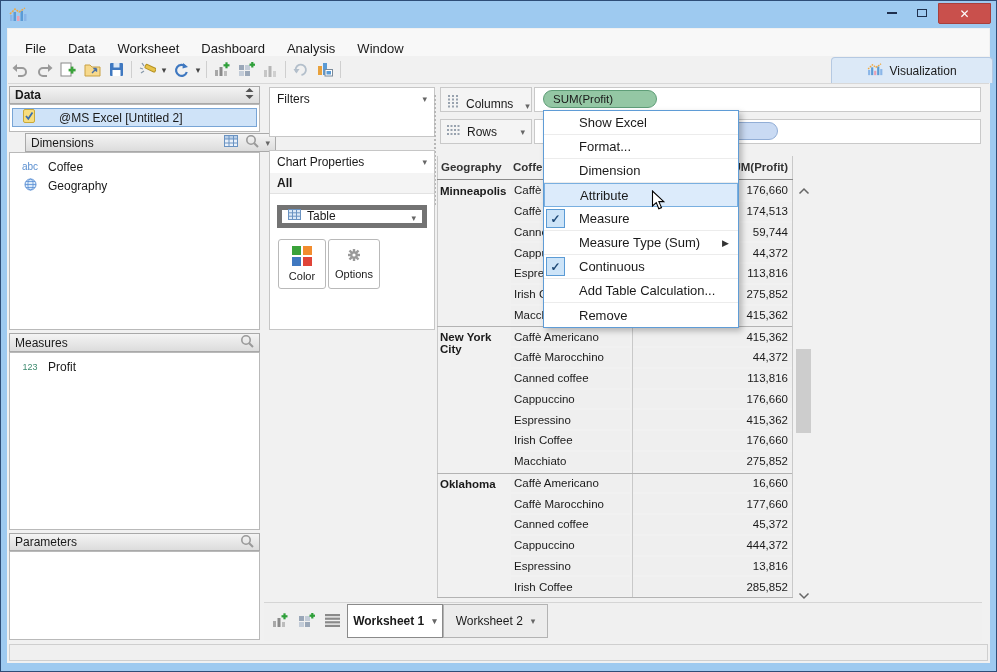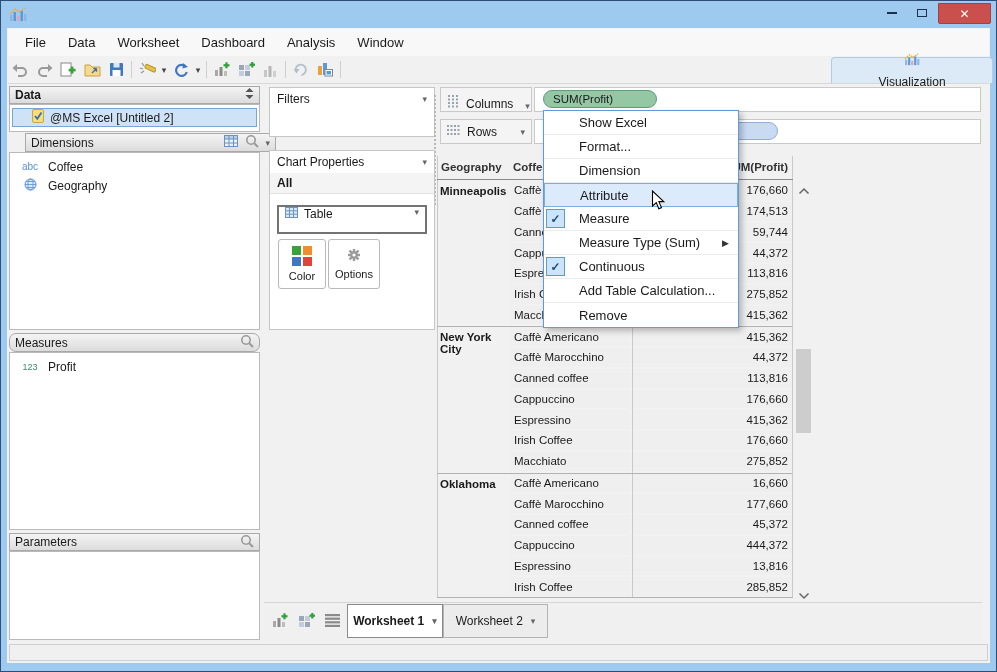--- a/index.html
+++ b/index.html
@@ -13,42 +13,42 @@
   .titlebar{position:absolute;left:1px;right:1px;top:1px;height:27px;}
   .app-logo{position:absolute;left:8px;top:6px;}
   .title{position:absolute;left:0;right:0;top:6px;text-align:center;font-size:13px;color:#1c2f52;}
   .winbtn{position:absolute;top:2px;height:19px;display:flex;align-items:center;justify-content:center;}
   .btn-min{left:877px;width:28px;}
   .btn-max{left:907px;width:28px;}
   .btn-close{left:937px;width:51px;background:#c9504c;border:1px solid #a83f3c;border-radius:0 0 2px 2px;color:#fff;font-size:12px;}
   .min-glyph{width:10px;height:2px;background:#1e2f4d;}
   .max-glyph{width:10px;height:8px;border:1.6px solid #1e2f4d;box-sizing:border-box;}
   
-  .menubar{position:absolute;left:8px;top:29px;right:8px;height:27px;background:#f8f8f8;display:flex;align-items:center;padding-left:6px;border-bottom:1px solid #ececec;}
+  .menubar{position:absolute;left:8px;top:29px;right:8px;height:27px;background:#f8f8f8;display:flex;align-items:flex-end;padding-left:6px;border-bottom:1px solid #ececec;}
   .menu-item{padding:0 11px;font-size:13px;cursor:default;}
   
   .toolbar{position:absolute;left:8px;top:56px;right:8px;height:27px;background:#f1f1f1;border-bottom:1px solid #d8d8d8;display:flex;align-items:center;}
   .tool{width:24px;height:20px;display:flex;align-items:center;justify-content:center;}
   .tool-sep{width:1px;height:17px;background:#cfcfcf;margin:0 3px;}
   .tb-caret{font-size:9px;color:#444;width:10px;text-align:center;}
-  .viz-tab{position:absolute;left:823px;top:1px;width:162px;height:26px;background:#dce9f7;border:1px solid #b5c9e2;border-bottom:none;border-radius:4px 4px 0 0;box-sizing:border-box;display:flex;align-items:center;justify-content:center;gap:6px;font-size:12px;flex-direction:column;}
+  .viz-tab{position:absolute;left:823px;top:1px;width:162px;height:26px;background:#dce9f7;border:1px solid #b5c9e2;border-bottom:none;border-radius:4px 4px 0 0;box-sizing:border-box;display:flex;align-items:center;justify-content:center;gap:6px;font-size:12px;}
   
   .hdr{position:absolute;background:linear-gradient(#f4f4f4,#dcdcdc);border:1px solid #a9a9a9;box-sizing:border-box;display:flex;align-items:center;padding:0 5px;font-size:12px;}
   .hdr .spacer{flex:1;}
   .listbox{position:absolute;background:#fff;border:1px solid #b9b9b9;box-sizing:border-box;}
   .fielditem{height:19px;display:flex;align-items:center;padding-left:7px;gap:5px;}
   .ficon{width:26px;text-align:center;flex:none;}
   .abc-icon{color:#5a8fd0;font-size:10px;}
   .num-icon{color:#3d8a6e;font-size:9px;}
   .caret{font-size:9px;color:#666;}
   
   .card{position:absolute;background:#fff;border:1px solid #c6c6c6;box-sizing:border-box;}
   .card-hdr{height:22px;display:flex;align-items:center;padding:0 7px;font-size:12px;}
   .cp-scope{height:20px;display:flex;align-items:center;padding:0 7px;font-weight:bold;background:#f4f4f4;border-bottom:1px solid #e2e2e2;}
-  .cp-select{position:absolute;left:7px;top:54px;width:150px;height:29px;border:2px solid #737373;background:#fff;display:flex;align-items:flex-start;gap:6px;padding:0 6px;box-sizing:border-box;}
+  .cp-select{position:absolute;left:7px;top:54px;width:150px;height:23px;border:5px solid #737373;background:#fff;display:flex;align-items:flex-end;gap:6px;padding:0 6px;box-sizing:border-box;}
   .cp-select .spacer{flex:1;}
   .sq-btn{position:absolute;top:88px;width:46px;height:48px;border:1px solid #b9b9b9;border-radius:3px;background:#fff;display:flex;flex-direction:column;align-items:center;justify-content:center;gap:4px;font-size:11px;}
   .color-grid{display:grid;grid-template-columns:9px 9px;grid-template-rows:9px 9px;gap:2px;}
   
   .shelf-label{position:absolute;left:440px;width:92px;height:25px;background:#f4f4f4;border:1px solid #c9c9c9;box-sizing:border-box;display:flex;align-items:center;gap:6px;padding:0 6px;}
   .shelf-label .spacer{flex:1;}
   .shelf-tray{position:absolute;left:534px;width:447px;height:25px;background:#fff;border:1px solid #c9c9c9;box-sizing:border-box;}
   .pill{position:absolute;height:18px;border-radius:9px;box-sizing:border-box;display:flex;align-items:center;padding:0 9px;font-size:11.5px;}
   .pill-green{left:543px;top:90px;width:114px;background:#94c7a4;border:1px solid #5f9e78;}
   .pill-blue{left:610px;top:122px;width:168px;background:#c9daf3;border:1px solid #92aed6;}
@@ -226,21 +226,21 @@
 
 <div class="hdr" style="left:9px;top:86px;width:251px;height:18px;font-weight:bold;">
   <span>Data</span>
     <span class="spacer"></span>
   <span><svg width="9" height="11">
         <polygon points="4.5,0 8.5,4 0.5,4" fill="#555"></polygon>
         <polygon points="4.5,11 8.5,7 0.5,7" fill="#555"></polygon>
       </svg></span>
 </div>
 <div class="listbox" style="left:9px;top:104px;width:251px;height:28px;">
-  <div style="margin:3px 2px;height:19px;background:#cfe3f8;border:1px solid #78a5d6;display:flex;align-items:center;gap:6px;padding-left:19px;box-sizing:border-box;">
+  <div style="margin:3px 2px;height:19px;background:#cfe3f8;border:1px solid #78a5d6;display:flex;align-items:center;gap:24px;padding-left:10px;box-sizing:border-box;">
     <span><svg width="12" height="14">
           <rect x="0.5" y="0.5" width="11" height="13" rx="1.5" fill="#f7dd7e" stroke="#c9a93a"></rect>
           <path d="M3 7 l2.3 2.8 L9.5 3.5" stroke="#3a6fb0" stroke-width="1.8" fill="none"></path>
         </svg></span>
     <span>@MS Excel [Untitled 2]</span>
   </div>
 </div>
 
 <div class="hdr" style="left:25px;top:133px;width:251px;height:19px;">
   <span>Dimensions</span>
@@ -264,21 +264,21 @@
   <div class="fielditem">
     <span class="ficon"><svg width="13" height="13">
           <circle cx="6.5" cy="6.5" r="5.5" fill="#dcebfa" stroke="#5b8fd4"></circle>
           <ellipse cx="6.5" cy="6.5" rx="2.6" ry="5.5" fill="none" stroke="#5b8fd4" stroke-width="0.8"></ellipse>
           <path d="M1 6.5 H12 M2 3.5 H11 M2 9.5 H11" stroke="#5b8fd4" stroke-width="0.8" fill="none"></path>
         </svg></span>
     <span>Geography</span>
   </div>
 </div>
 
-<div class="hdr" style="left:9px;top:333px;width:251px;height:19px;border-radius:7px;">
+<div class="hdr" style="left:9px;top:333px;width:251px;height:19px;">
   <span>Measures</span>
     <span class="spacer"></span>
   <span><svg width="14" height="14">
         <circle cx="6" cy="6" r="4.2" fill="none" stroke="#9a9a9a" stroke-width="1.6"></circle>
         <line x1="9.2" y1="9.2" x2="13" y2="13" stroke="#9a9a9a" stroke-width="2"></line>
       </svg></span>
 </div>
 <div class="listbox" style="left:9px;top:352px;width:251px;height:178px;padding-top:4px;">
   <div class="fielditem">
     <span class="ficon num-icon">123</span>

